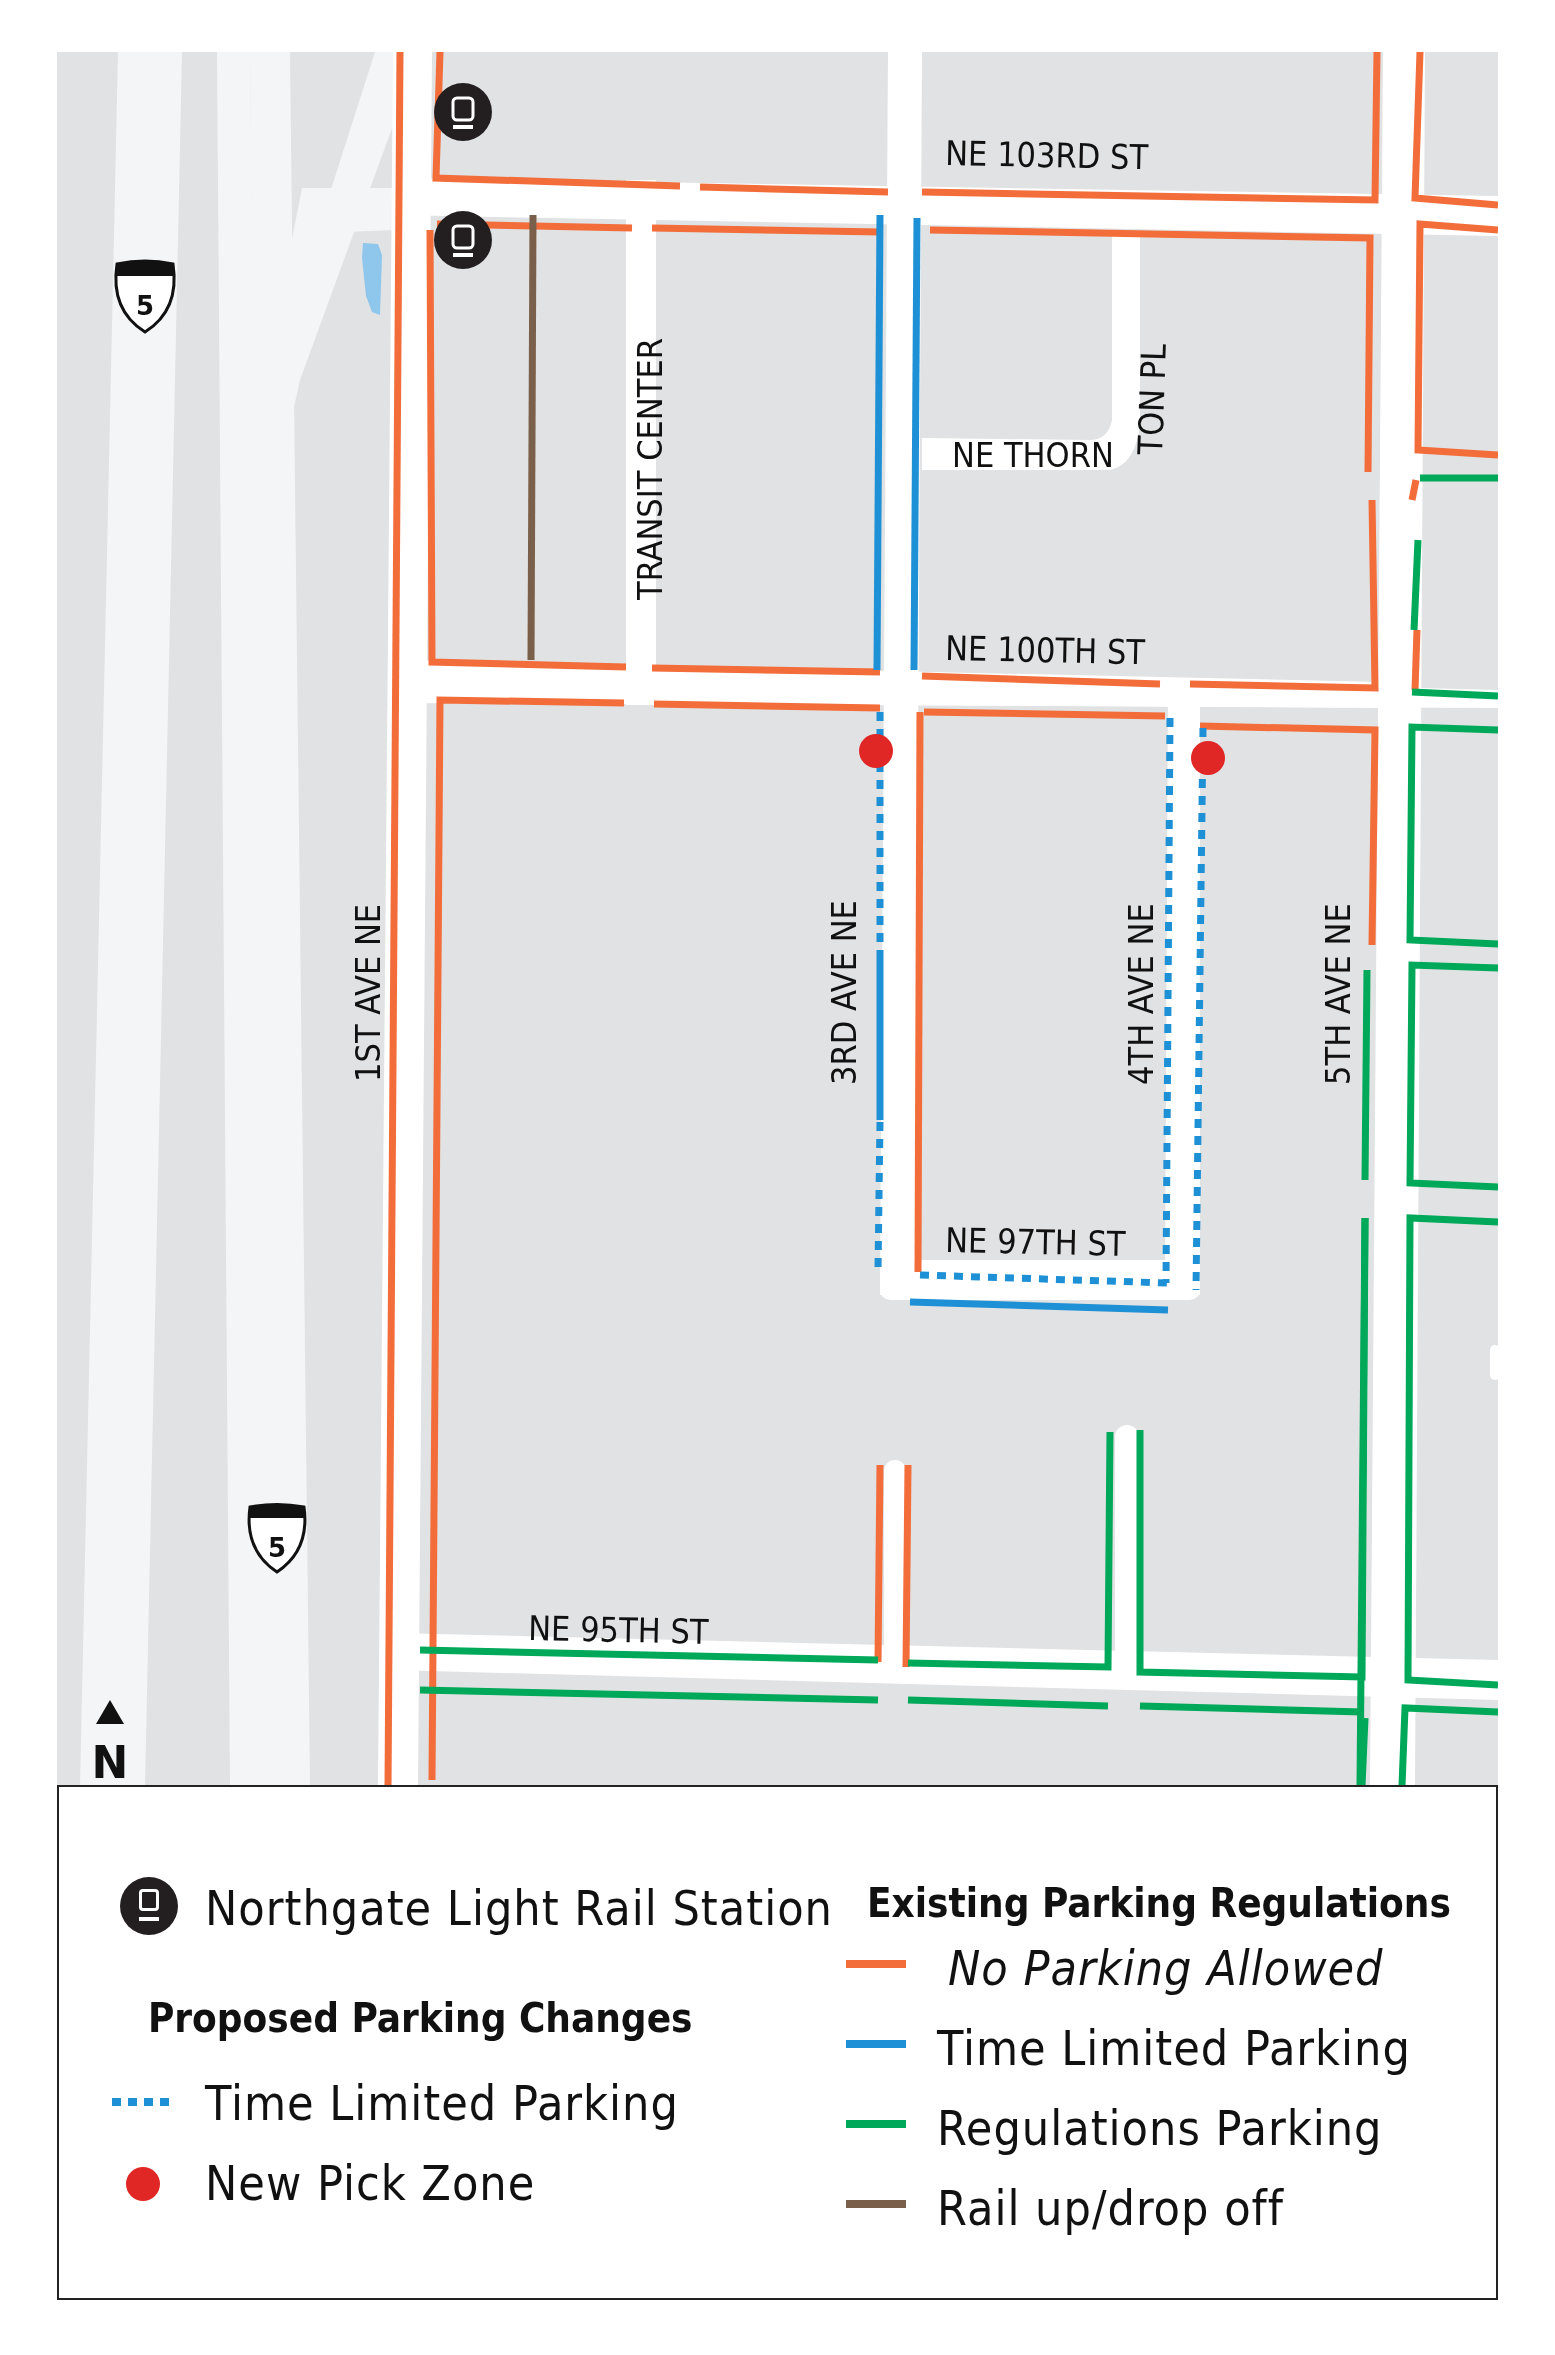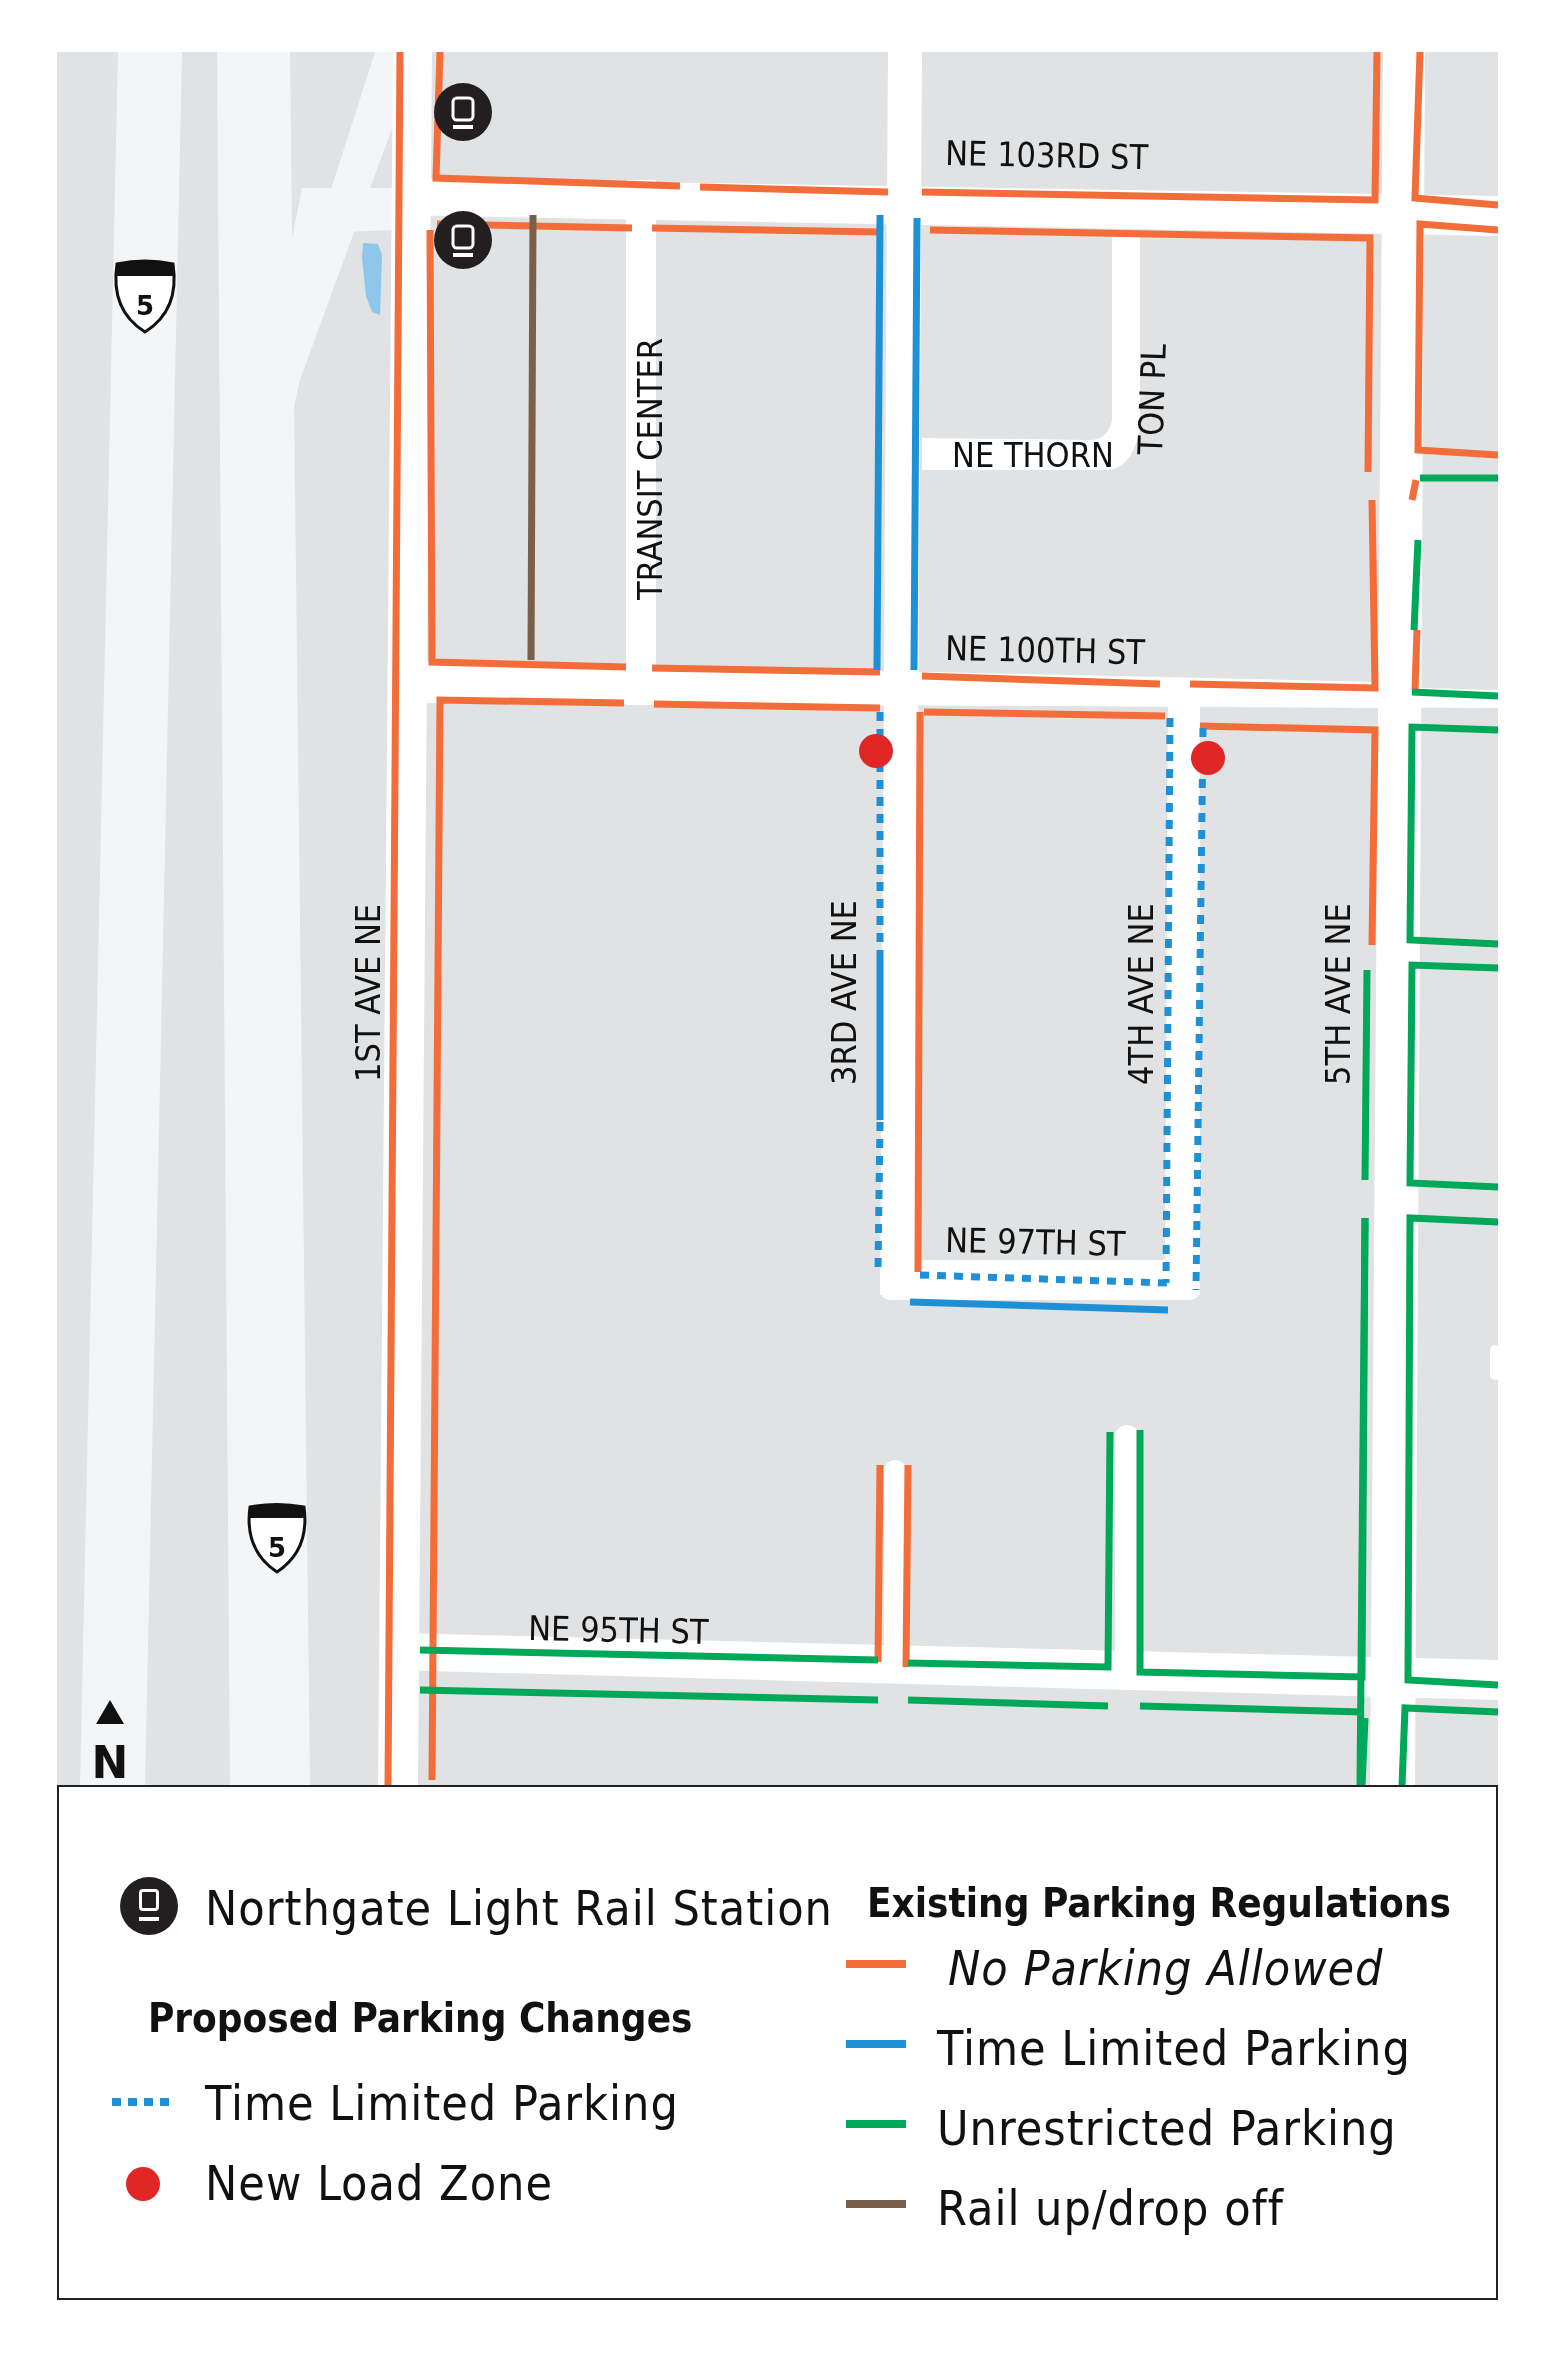--- a/index.html
+++ b/index.html
@@ -179,28 +179,28 @@
       <div class="bar"></div>
   </div>
   <div class="legend-text" style="left:205px; top:1880px;">Northgate Light Rail Station</div>
 
   <div class="legend-heading" style="left:112px; top:1995px;margin-left:36px;">Proposed Parking Changes</div>
 
   <div class="swatch-dotted" style="left:112px; top:2098px;"></div>
   <div class="legend-text" style="left:205px; top:2075px;">Time Limited Parking</div>
 
   <div class="dot" style="left:126px; top:2167px; background:#e02726;"></div>
-  <div class="legend-text" style="left:205px; top:2155px;">New Load Zone</div>
+  <div class="legend-text" style="left:205px; top:2155px;">New Pick Zone</div>
 
   <div class="legend-heading" style="left:843px; top:1880px;margin-left:24px;">Existing Parking Regulations</div>
 
   <div class="swatch" style="left:846px; top:1960px; background:#f26d3a;"></div>
   <div class="legend-text" style="left:948px; top:1940px;font-style:italic;">No Parking Allowed</div>
 
   <div class="swatch" style="left:846px; top:2040px; background:#1e90d6;"></div>
   <div class="legend-text" style="left:937px; top:2020px;">Time Limited Parking</div>
 
   <div class="swatch" style="left:846px; top:2120px; background:#00a85a;"></div>
-  <div class="legend-text" style="left:937px; top:2100px;">Unrestricted Parking</div>
+  <div class="legend-text" style="left:937px; top:2100px;">Regulations Parking</div>
 
   <div class="swatch" style="left:846px; top:2200px; background:#7a604a;"></div>
   <div class="legend-text" style="left:937px; top:2180px;">Rail up/drop off</div>
 </div>
 
 </body></html>

